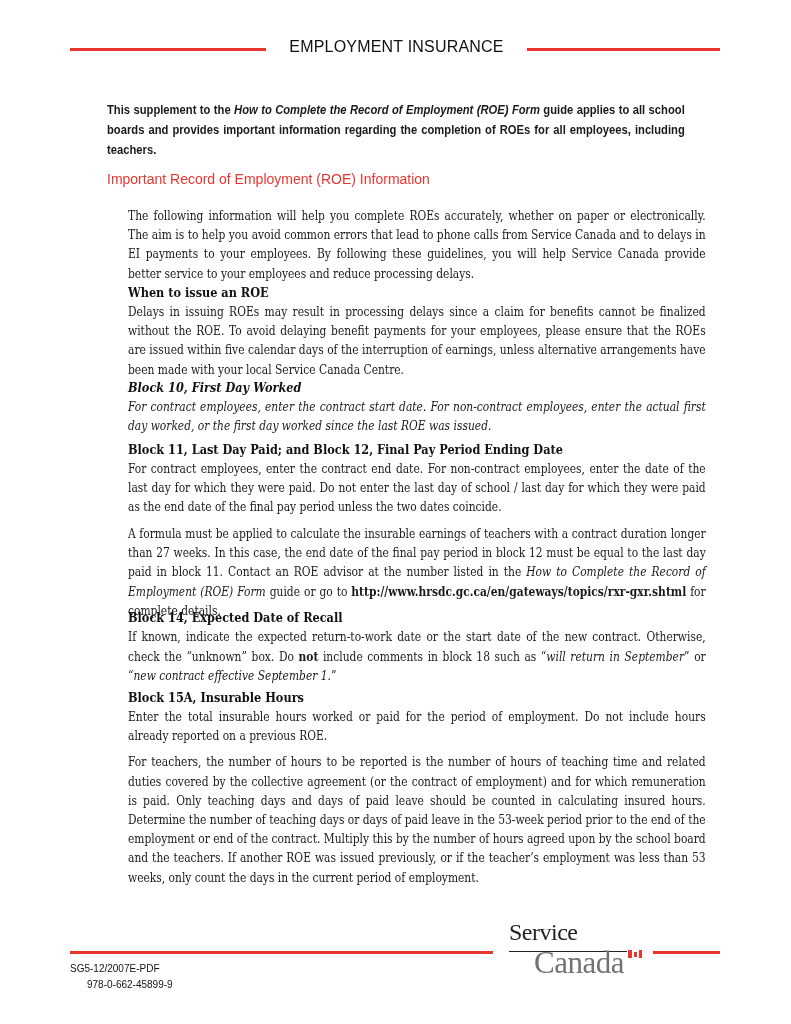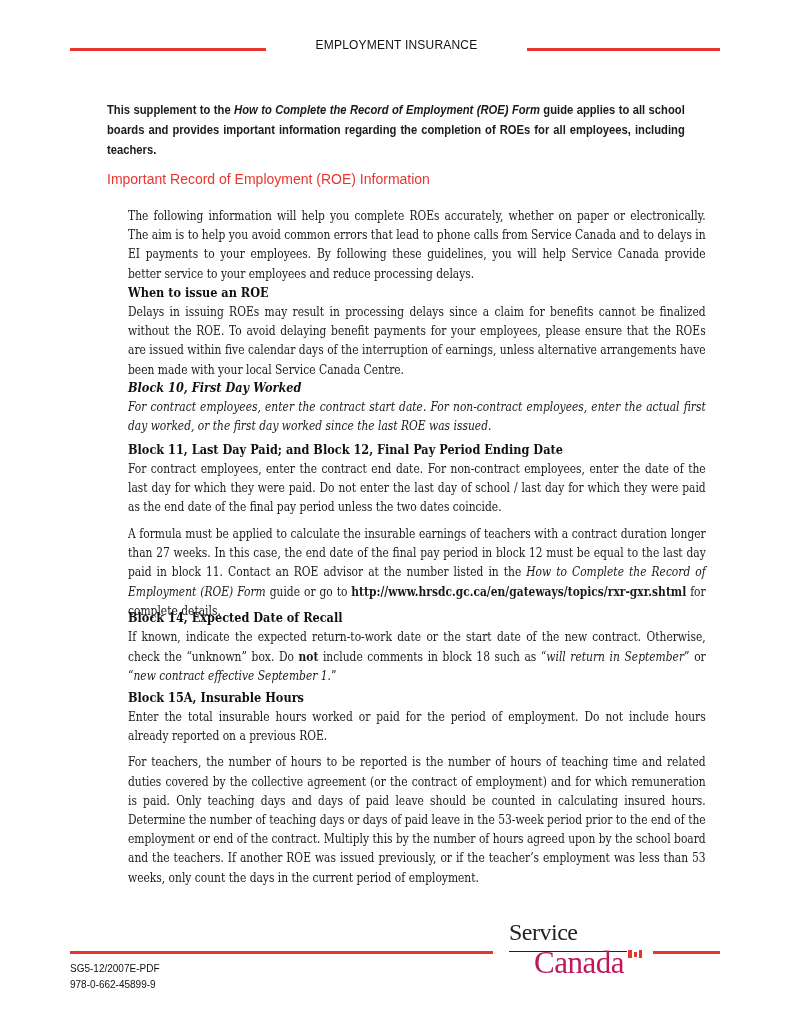--- a/index.html
+++ b/index.html
@@ -1,20 +1,20 @@
 <!DOCTYPE html>
 <html><head>
 <meta charset="utf-8">
 <style>
   html, body { margin: 0; padding: 0; background: #ffffff; }
   body { width: 791px; height: 1024px; position: relative; overflow: hidden; color: #1a1a1a; }
   .rule { position: absolute; height: 3px; background: #e8362f; }
   .header-title {
     position: absolute; top: 38px; left: 266px; width: 261px; text-align: center;
-    font-family: "Liberation Sans", sans-serif; font-size: 12px; letter-spacing: 0.2px; color: #111;
+    font-family: "Liberation Sans", sans-serif; font-size: 16px; letter-spacing: 0.2px; color: #111;
   }
   .intro {
     position: absolute; top: 100px; left: 107px; width: 578px;
     font-family: "Liberation Sans", sans-serif; font-weight: bold; font-size: 12.2px; line-height: 20px;
     text-align: justify; color: #1a1a1a; transform: scaleX(0.92); transform-origin: left top; width: 628px;
   }
   .main-heading {
     position: absolute; top: 171px; left: 107px;
     font-family: "Liberation Sans", sans-serif; font-size: 14px; font-weight: normal; color: #e8362f;
   }
@@ -30,21 +30,21 @@
   .footer-code {
     position: absolute; left: 70px; font-family: "Liberation Sans", sans-serif; font-size: 10px; color: #111;
     line-height: 15px;
   }
   .logo { position: absolute; left: 509px; top: 917px; width: 140px; height: 66px; }
   .logo .service {
     position: absolute; left: 0; top: 0; font-family: "Liberation Serif", serif; font-size: 24px; line-height: 31px; color: #222;
     letter-spacing: -0.5px;
   }
   .logo .canada {
-    position: absolute; left: 25px; top: 30px; font-family: "Liberation Serif", serif; font-size: 31px; line-height: 31px; color: #be185d;
+    position: absolute; left: 25px; top: 30px; font-family: "Liberation Serif", serif; font-size: 31px; line-height: 31px; color: #737373;
     letter-spacing: -0.5px;
   }
   .logo .logo-rule { position: absolute; left: 0; top: 34px; width: 118px; height: 1px; background: #222; }
   .flag { position: absolute; left: 119px; top: 33px; width: 14px; height: 8px; display: flex; }
   .flag .bar { width: 3.5px; height: 8px; background: #e8362f; }
   .flag .mid { flex: 1; height: 8px; background: #fff; position: relative; }
   .flag .leaf { position: absolute; left: 2px; top: 1.5px; width: 3px; height: 5px; background: #e8362f; }
   b.url { font-weight: bold; }
 </style>
 </head>
@@ -97,21 +97,21 @@
   <div class="narrow">
     <h3 class="section-heading">Block 15A, Insurable Hours</h3>
     <p class="body-text">Enter the total insurable hours worked or paid for the period of employment. Do not include hours already reported on a previous ROE.</p>
     <p class="body-text" style="margin-top:7px;">For teachers, the number of hours to be reported is the number of hours of teaching time and related duties covered by the collective agreement (or the contract of employment) and for which remuneration is paid. Only teaching days and days of paid leave should be counted in calculating insured hours. Determine the number of teaching days or days of paid leave in the 53-week period prior to the end of the employment or end of the contract. Multiply this by the number of hours agreed upon by the school board and the teachers. If another ROE was issued previously, or if the teacher’s employment was less than 53 weeks, only count the days in the current period of employment.</p>
   </div>
 </div>
 
 <div class="rule" style="left:70px; top:951px; width:423px;"></div>
 <div class="rule" style="left:653px; top:951px; width:67px;"></div>
 <div class="footer-code" style="top:961px;">SG5-12/2007E-PDF</div>
-<div class="footer-code" style="top:977px;">978-0-662-45899-9</div>
+<div class="footer-code" style="top:977px;margin-left:17px;">978-0-662-45899-9</div>
 
 <div class="logo">
   <div class="service">Service</div>
   <div class="logo-rule"></div>
   <div class="canada">Canada</div>
   <div class="flag">
     <div class="bar"></div>
     <div class="mid">
         <div class="leaf"></div>
       </div>

